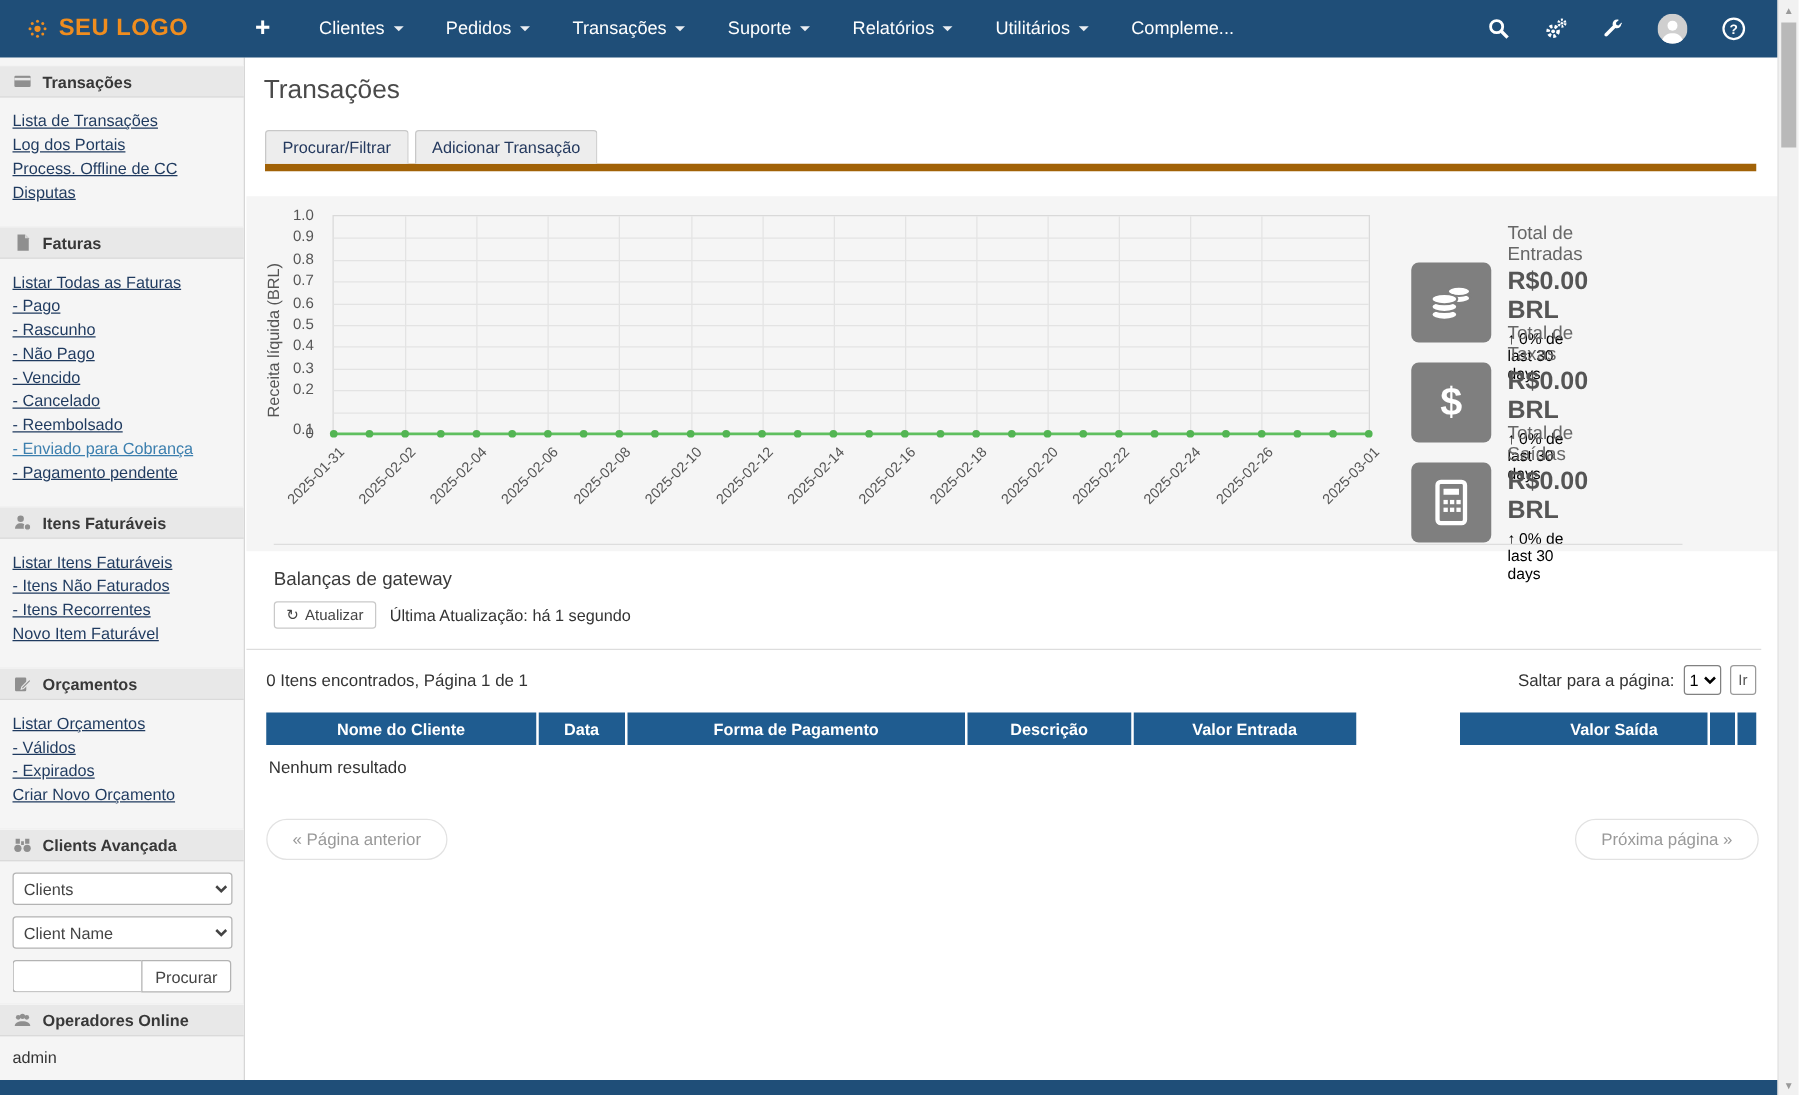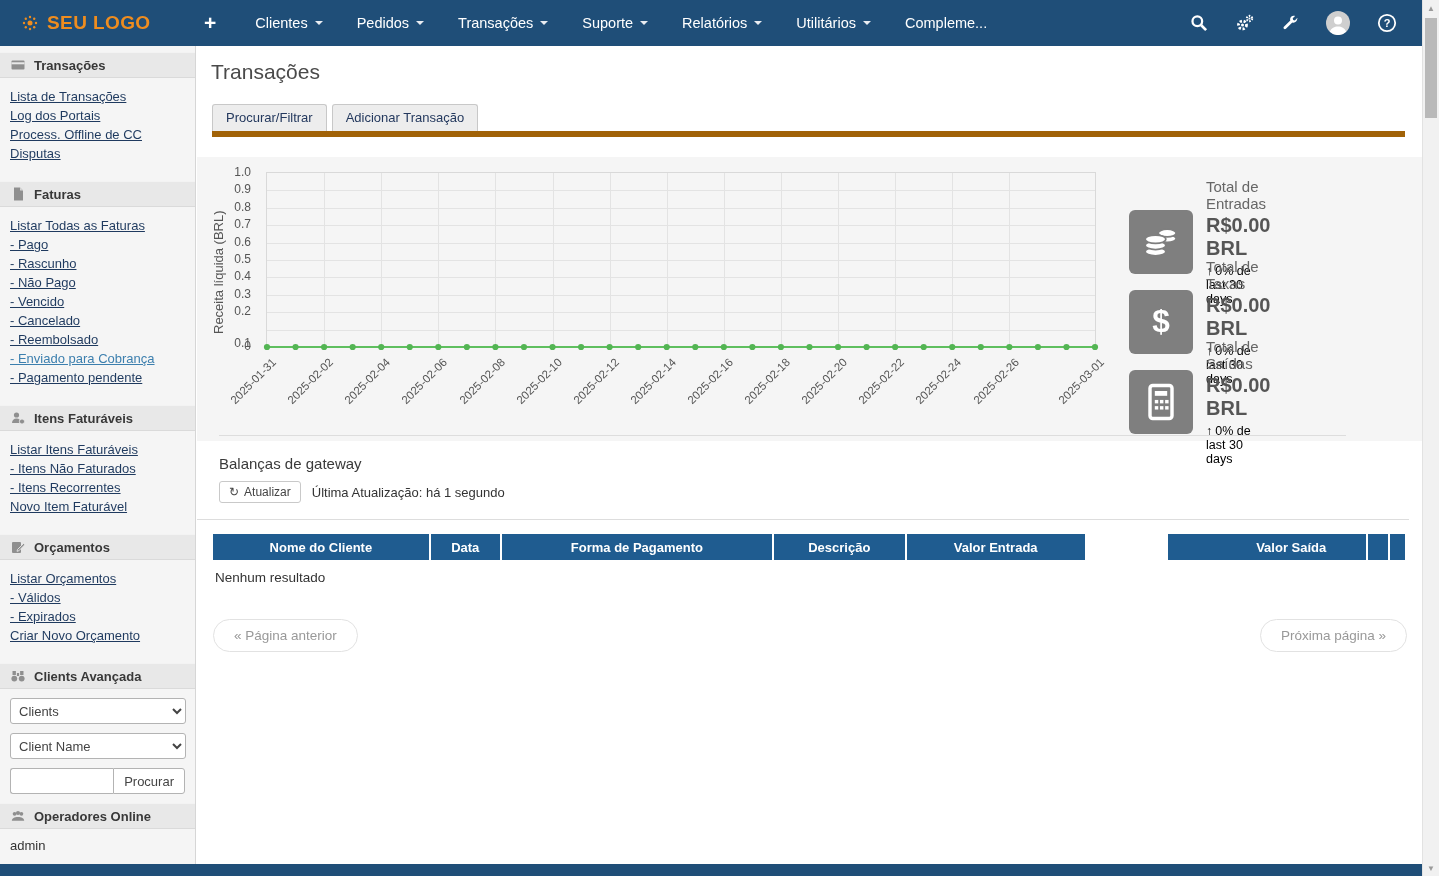--- a/index.html
+++ b/index.html
@@ -491,20 +491,28 @@
   <div class="gw-row">
     <button class="gw-refresh">
         <span>↻</span>
         <span>Atualizar</span>
       </button>
     <span class="gw-status">Última Atualização: há 1 segundo</span>
   </div>
 
   <div class="hr-full"></div>
 
+  <div class="results-row">
+    <span>0 Itens encontrados, Página 1 de 1</span>
+    <span class="jump">
+      <span>Saltar para a página:</span>
+      <select><option>1</option></select>
+      <button class="go-btn">Ir</button>
+    </span>
+  </div>
 
   <div class="table-head">
     <div class="th" style="flex:225 0 0;">Nome do Cliente</div>
     <div class="th" style="flex:72 0 0;">Data</div>
     <div class="th" style="flex:282 0 0;">Forma de Pagamento</div>
     <div class="th" style="flex:136 0 0;">Descrição</div>
     <div class="th" style="flex:186 0 0;">Valor Entrada</div>
     <div class="th" style="flex:83 0 0;margin-top:41px;">Taxas</div>
     <div class="th" style="flex:156 0 0;padding-left:48px;">Valor Saída</div>
     <div class="th" style="flex:0 0 20px;"></div>

